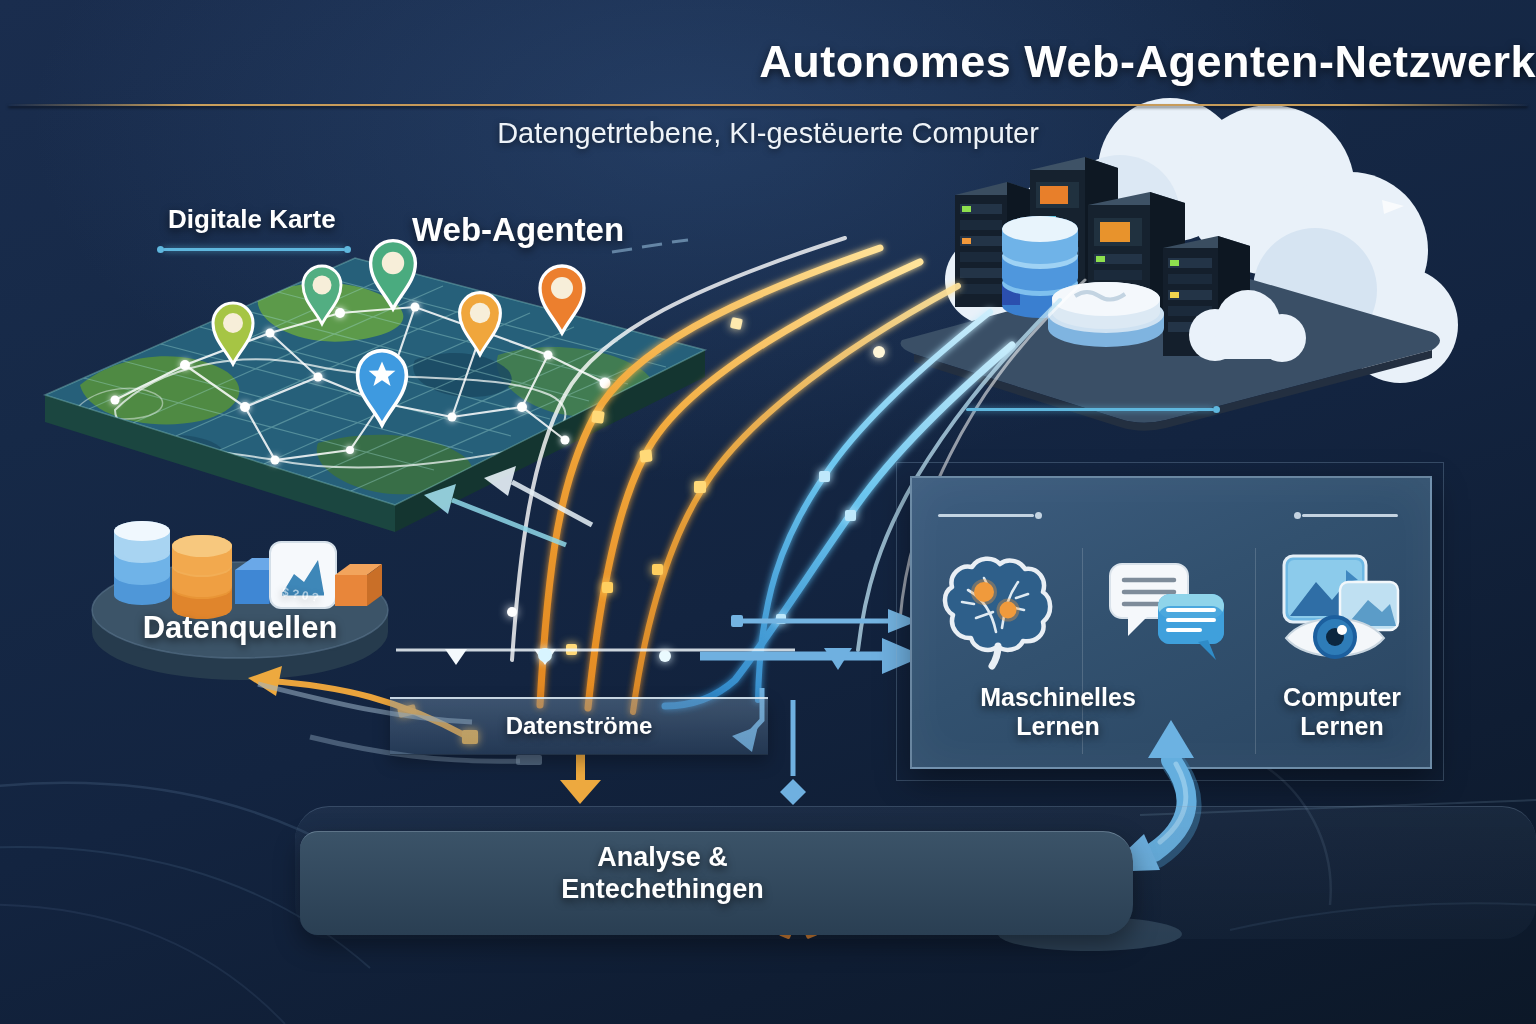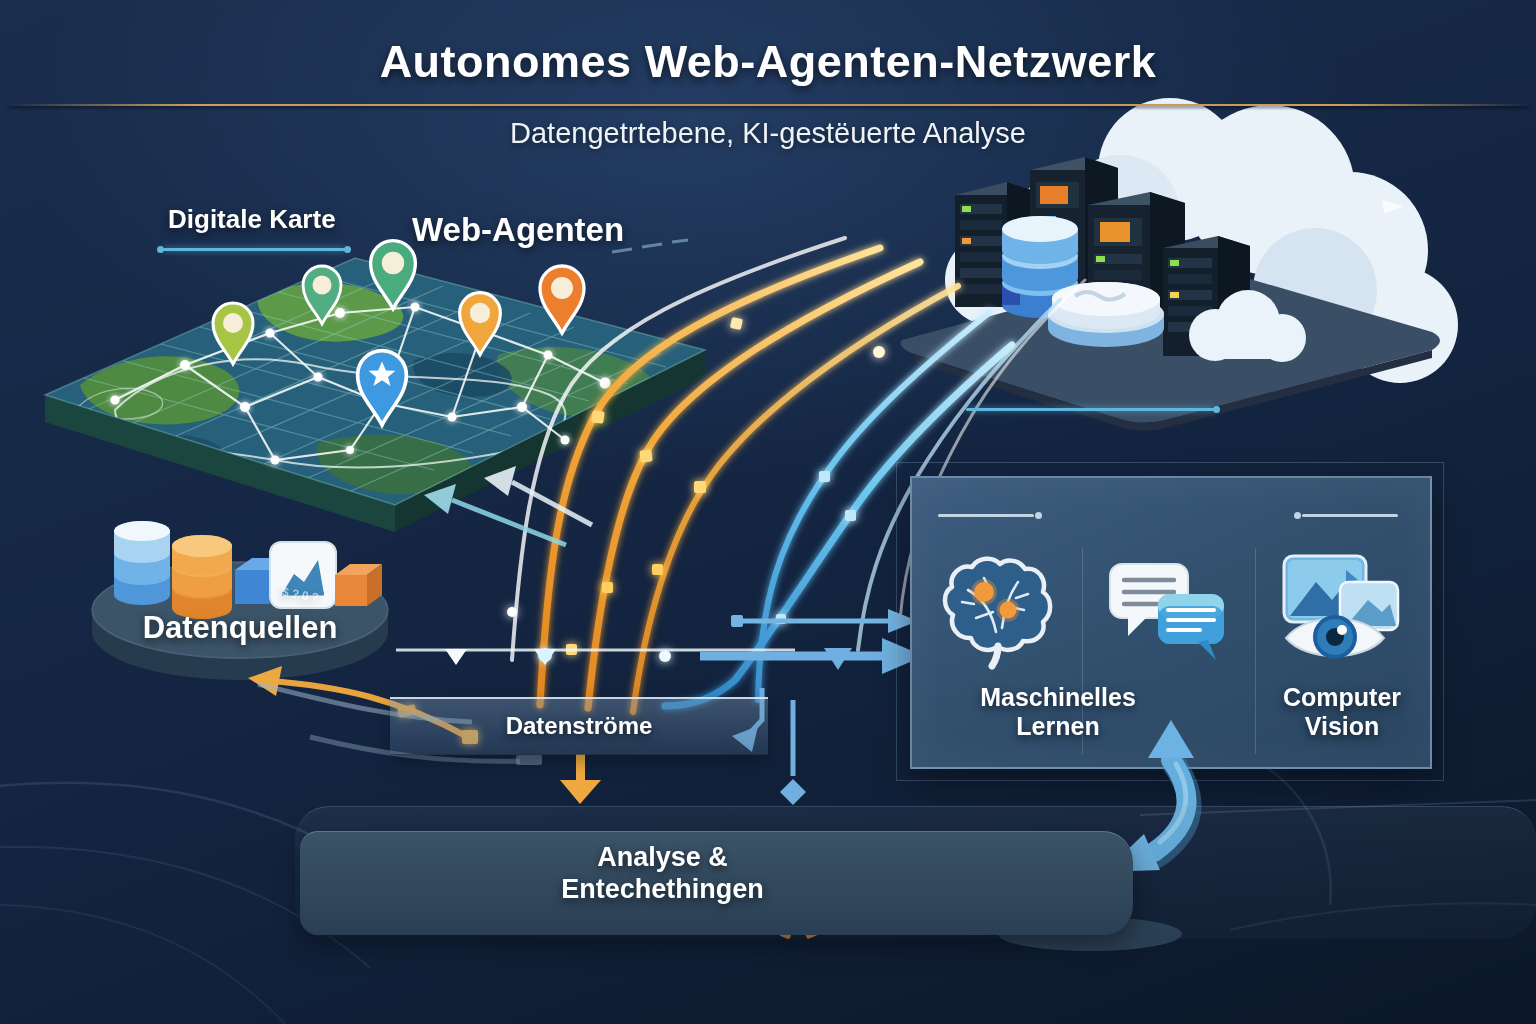--- a/index.html
+++ b/index.html
@@ -6,21 +6,21 @@
   .stage{
     position:relative;width:1536px;height:1024px;overflow:hidden;
     font-family:"Liberation Sans",sans-serif;color:#fff;
     background:
       radial-gradient(1100px 600px at 45% 12%, rgba(60,96,148,.35), rgba(0,0,0,0) 60%),
       linear-gradient(160deg,#1a2d4e 0%,#162947 28%,#132440 55%,#0f1d33 80%,#0c1828 100%);
   }
   .abs{position:absolute;}
   svg{display:block;overflow:visible;}
   .lbl{font-weight:bold;text-shadow:0 3px 8px rgba(0,0,0,.6);}
-  .t-title{top:36px;left:0;width:100%;text-align:center;font-size:45px;letter-spacing:.5px;}
+  .t-title{top:36px;left:0;width:100%;text-align:right;font-size:45px;letter-spacing:.5px;}
   .gold-line{top:104px;left:8px;width:1520px;height:2px;border-radius:2px;
     background:linear-gradient(90deg,rgba(185,142,79,0),#caa05c 12%,#c09055 50%,#caa05c 88%,rgba(185,142,79,0));
     box-shadow:0 2px 3px rgba(0,0,0,.55);}
   .t-sub{top:117px;left:0;width:100%;text-align:center;font-size:29px;font-weight:normal;color:#eef3f8;
     text-shadow:0 2px 6px rgba(0,0,0,.5);}
   .t-map{top:204px;left:168px;font-size:26px;}
   .t-agents{top:211px;left:412px;font-size:33px;}
   .t-cloud{top:368px;left:963px;font-size:30px;}
   .t-sources{top:610px;left:118px;width:244px;text-align:center;font-size:31px;}
   .t-streams{top:0;left:0;width:100%;text-align:center;font-size:24px;line-height:53px;}
@@ -579,30 +579,30 @@
 
   <div class="abs band"></div>
   <div class="abs bot-bar"></div>
 
   <svg class="abs" style="left:300px;top:818px;width:960px;height:134px;" viewBox="0 0 960 134">
     <use href="#none"></use>
   </svg>
 
   <div class="abs lbl t-title">Autonomes Web-Agenten-Netzwerk</div>
   <div class="abs gold-line"></div>
-  <div class="abs t-sub">Datengetrtebene, KI-gestëuerte Analyse</div>
+  <div class="abs t-sub">Datengetrtebene, KI-gestëuerte Computer</div>
 
   <div class="abs lbl t-map">Digitale Karte</div>
   <div class="abs ul ul-map"></div>
   <div class="abs lbl t-agents">Web-Agenten</div>
   <div class="abs lbl map-marks">$?0?</div>
 
   <div class="abs ul ul-cloud"></div>
 
   <div class="abs lbl t-sources">Datenquellen</div>
 
   <div class="abs lbl ki-label" style="left:932px;padding-left:40px;">Maschinelles Lernen</div>
-  <div class="abs lbl ki-label" style="left:1256px;">Computer Vision</div>
+  <div class="abs lbl ki-label" style="left:1256px;">Computer Lernen</div>
 
   <div class="abs lbl t-analysis">Analyse &amp;
 Entechethingen</div>
 
 </div>
 
 </body></html>

